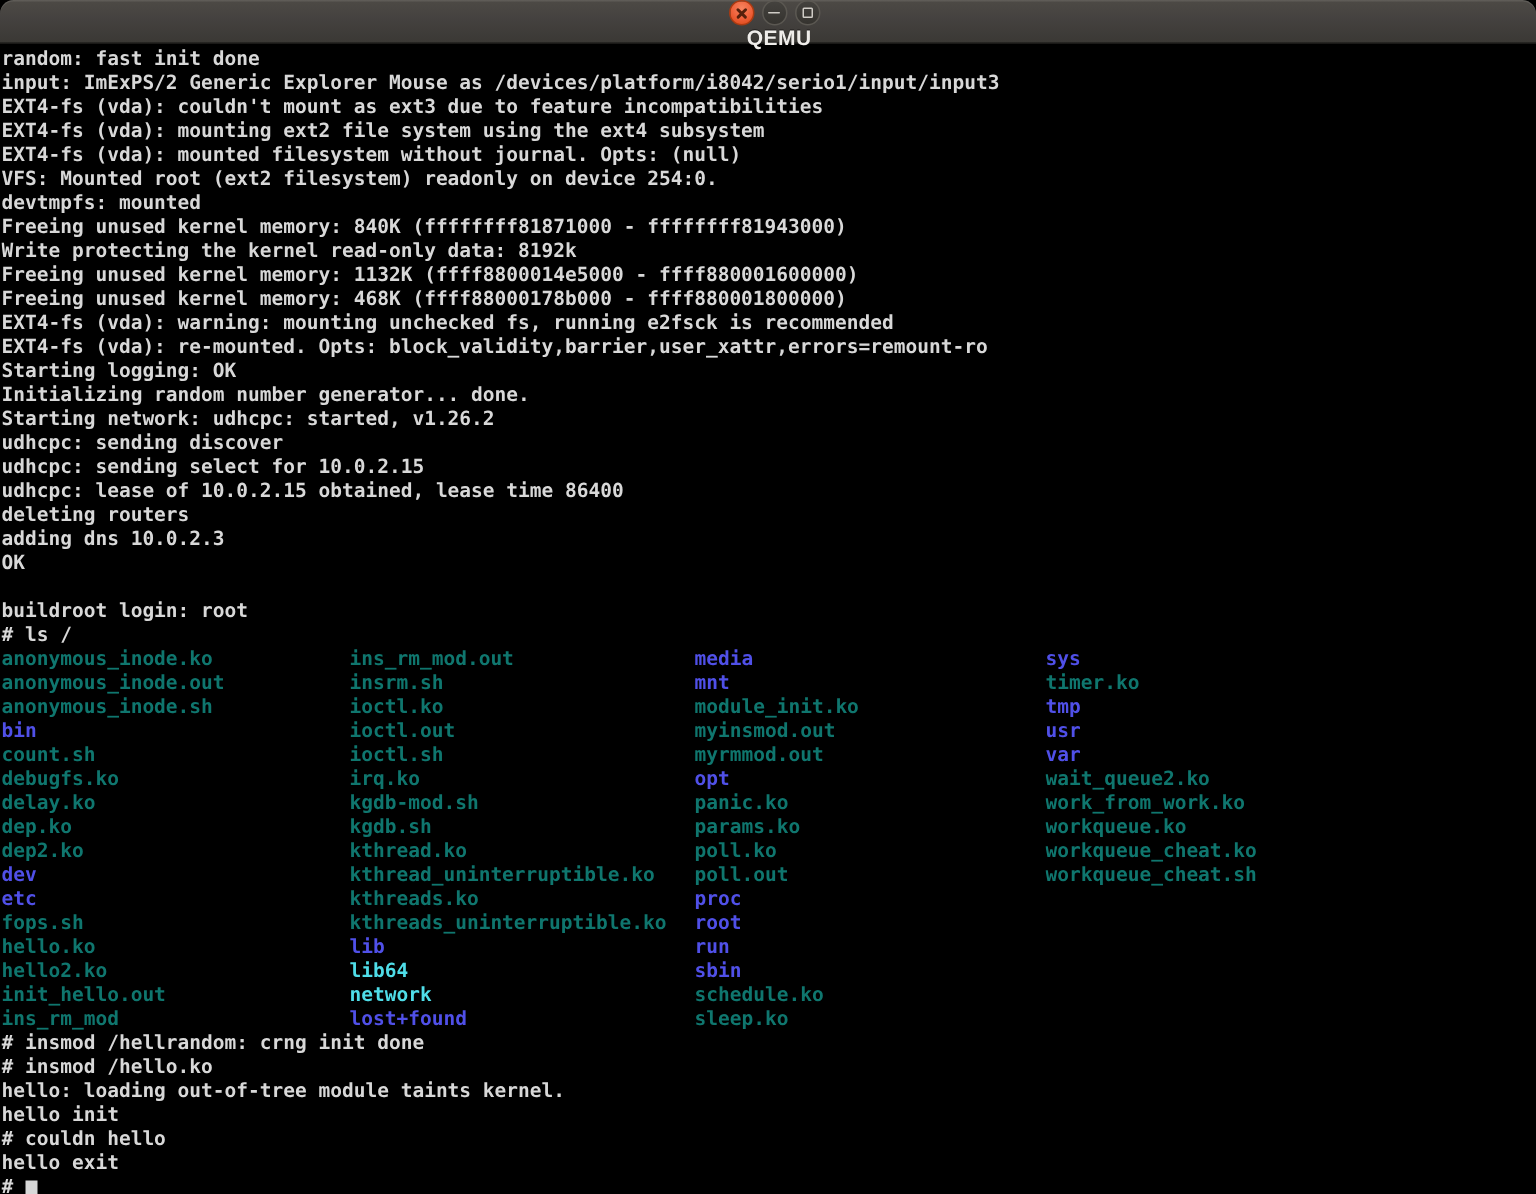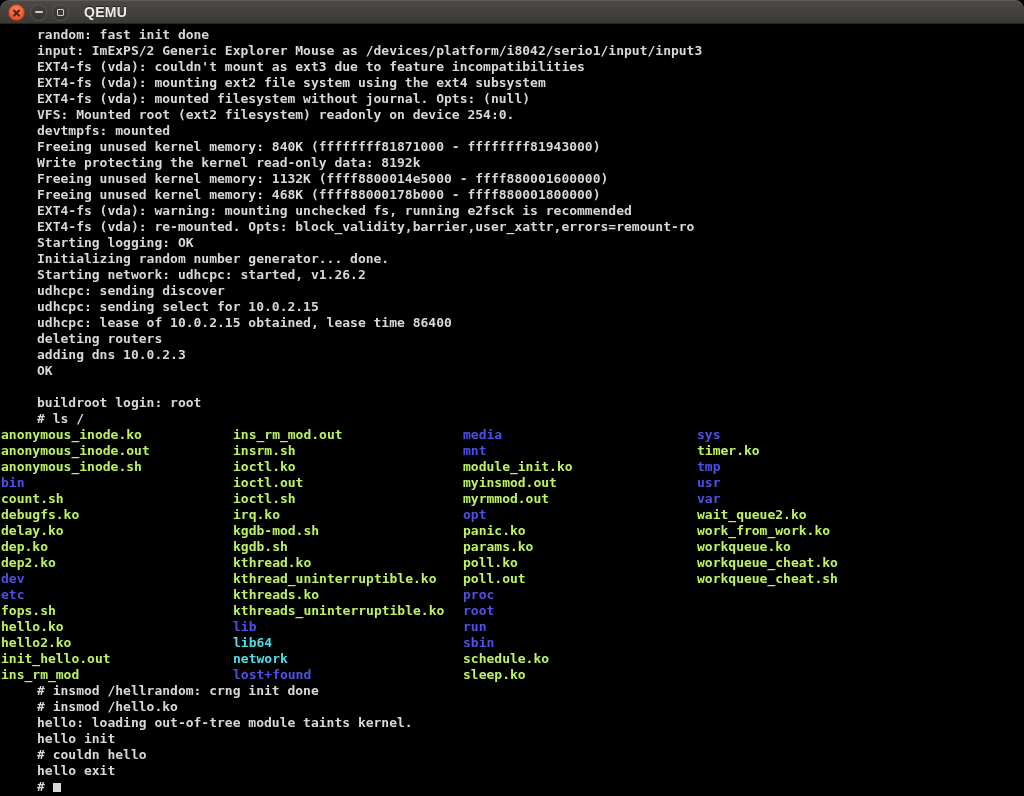--- a/index.html
+++ b/index.html
@@ -1,26 +1,27 @@
 <!DOCTYPE html>
 <html><head>
 <meta charset="utf-8">
 <style>
   html,body{margin:0;padding:0;background:#000;}
   body{width:1024px;height:796px;overflow:hidden;font-family:"DejaVu Sans Mono","Liberation Mono",monospace;}
   .window{width:1024px;height:796px;background:#000;}
 
   
   .titlebar{
-    height:24px;
+    height:29px;
     background:linear-gradient(#4d4a45 0%,#454240 40%,#3a3834 100%);
     border-top-left-radius:9px;border-top-right-radius:9px;
     box-shadow:inset 0 1px 0 rgba(255,255,255,0.10), inset 0 -1px 0 rgba(0,0,0,0.35);
     display:flex;align-items:center;
     position:relative;
+    flex-direction:column;
   }
   .tb-buttons{display:flex;align-items:center;gap:5px;margin-left:8px;}
   .tb-btn{
     width:17px;height:17px;border-radius:50%;
     background:linear-gradient(#44423e,#35332f);
     border:1px solid #5b5852;
     box-sizing:border-box;
     display:flex;align-items:center;justify-content:center;
     cursor:pointer;position:relative;
   }
@@ -46,29 +47,29 @@
   }
 
   
   .screen{
     width:1024px;height:768px;background:#000;
     padding:3px 0 0 1px;box-sizing:border-box;
     font-size:13px;line-height:16px;font-weight:bold;
     color:#d8d8d8;
     overflow:hidden;cursor:text;
   }
-  .term-line{min-height:16px;height:16px;white-space:pre;overflow:hidden;margin-left:36px;}
+  .term-line{min-height:16px;height:16px;white-space:pre;overflow:hidden;}
   .ls-grid{
     display:grid;
     grid-template-columns:232px 230px 234px 1fr;
     grid-template-rows:repeat(16,16px);
     grid-auto-flow:column;
   }
   .ls-item{white-space:pre;overflow:hidden;height:16px;}
-  .t-file{color:#bef264;}
+  .t-file{color:#0f766e;}
   .t-dir{color:#5050e8;}
   .t-link{color:#4fdde8;}
   .cursor{
     display:inline-block;width:8px;height:10px;
     background:#d8d8d8;vertical-align:-2px;margin-left:0;
   }
 </style>
 </head>
 <body>
 

